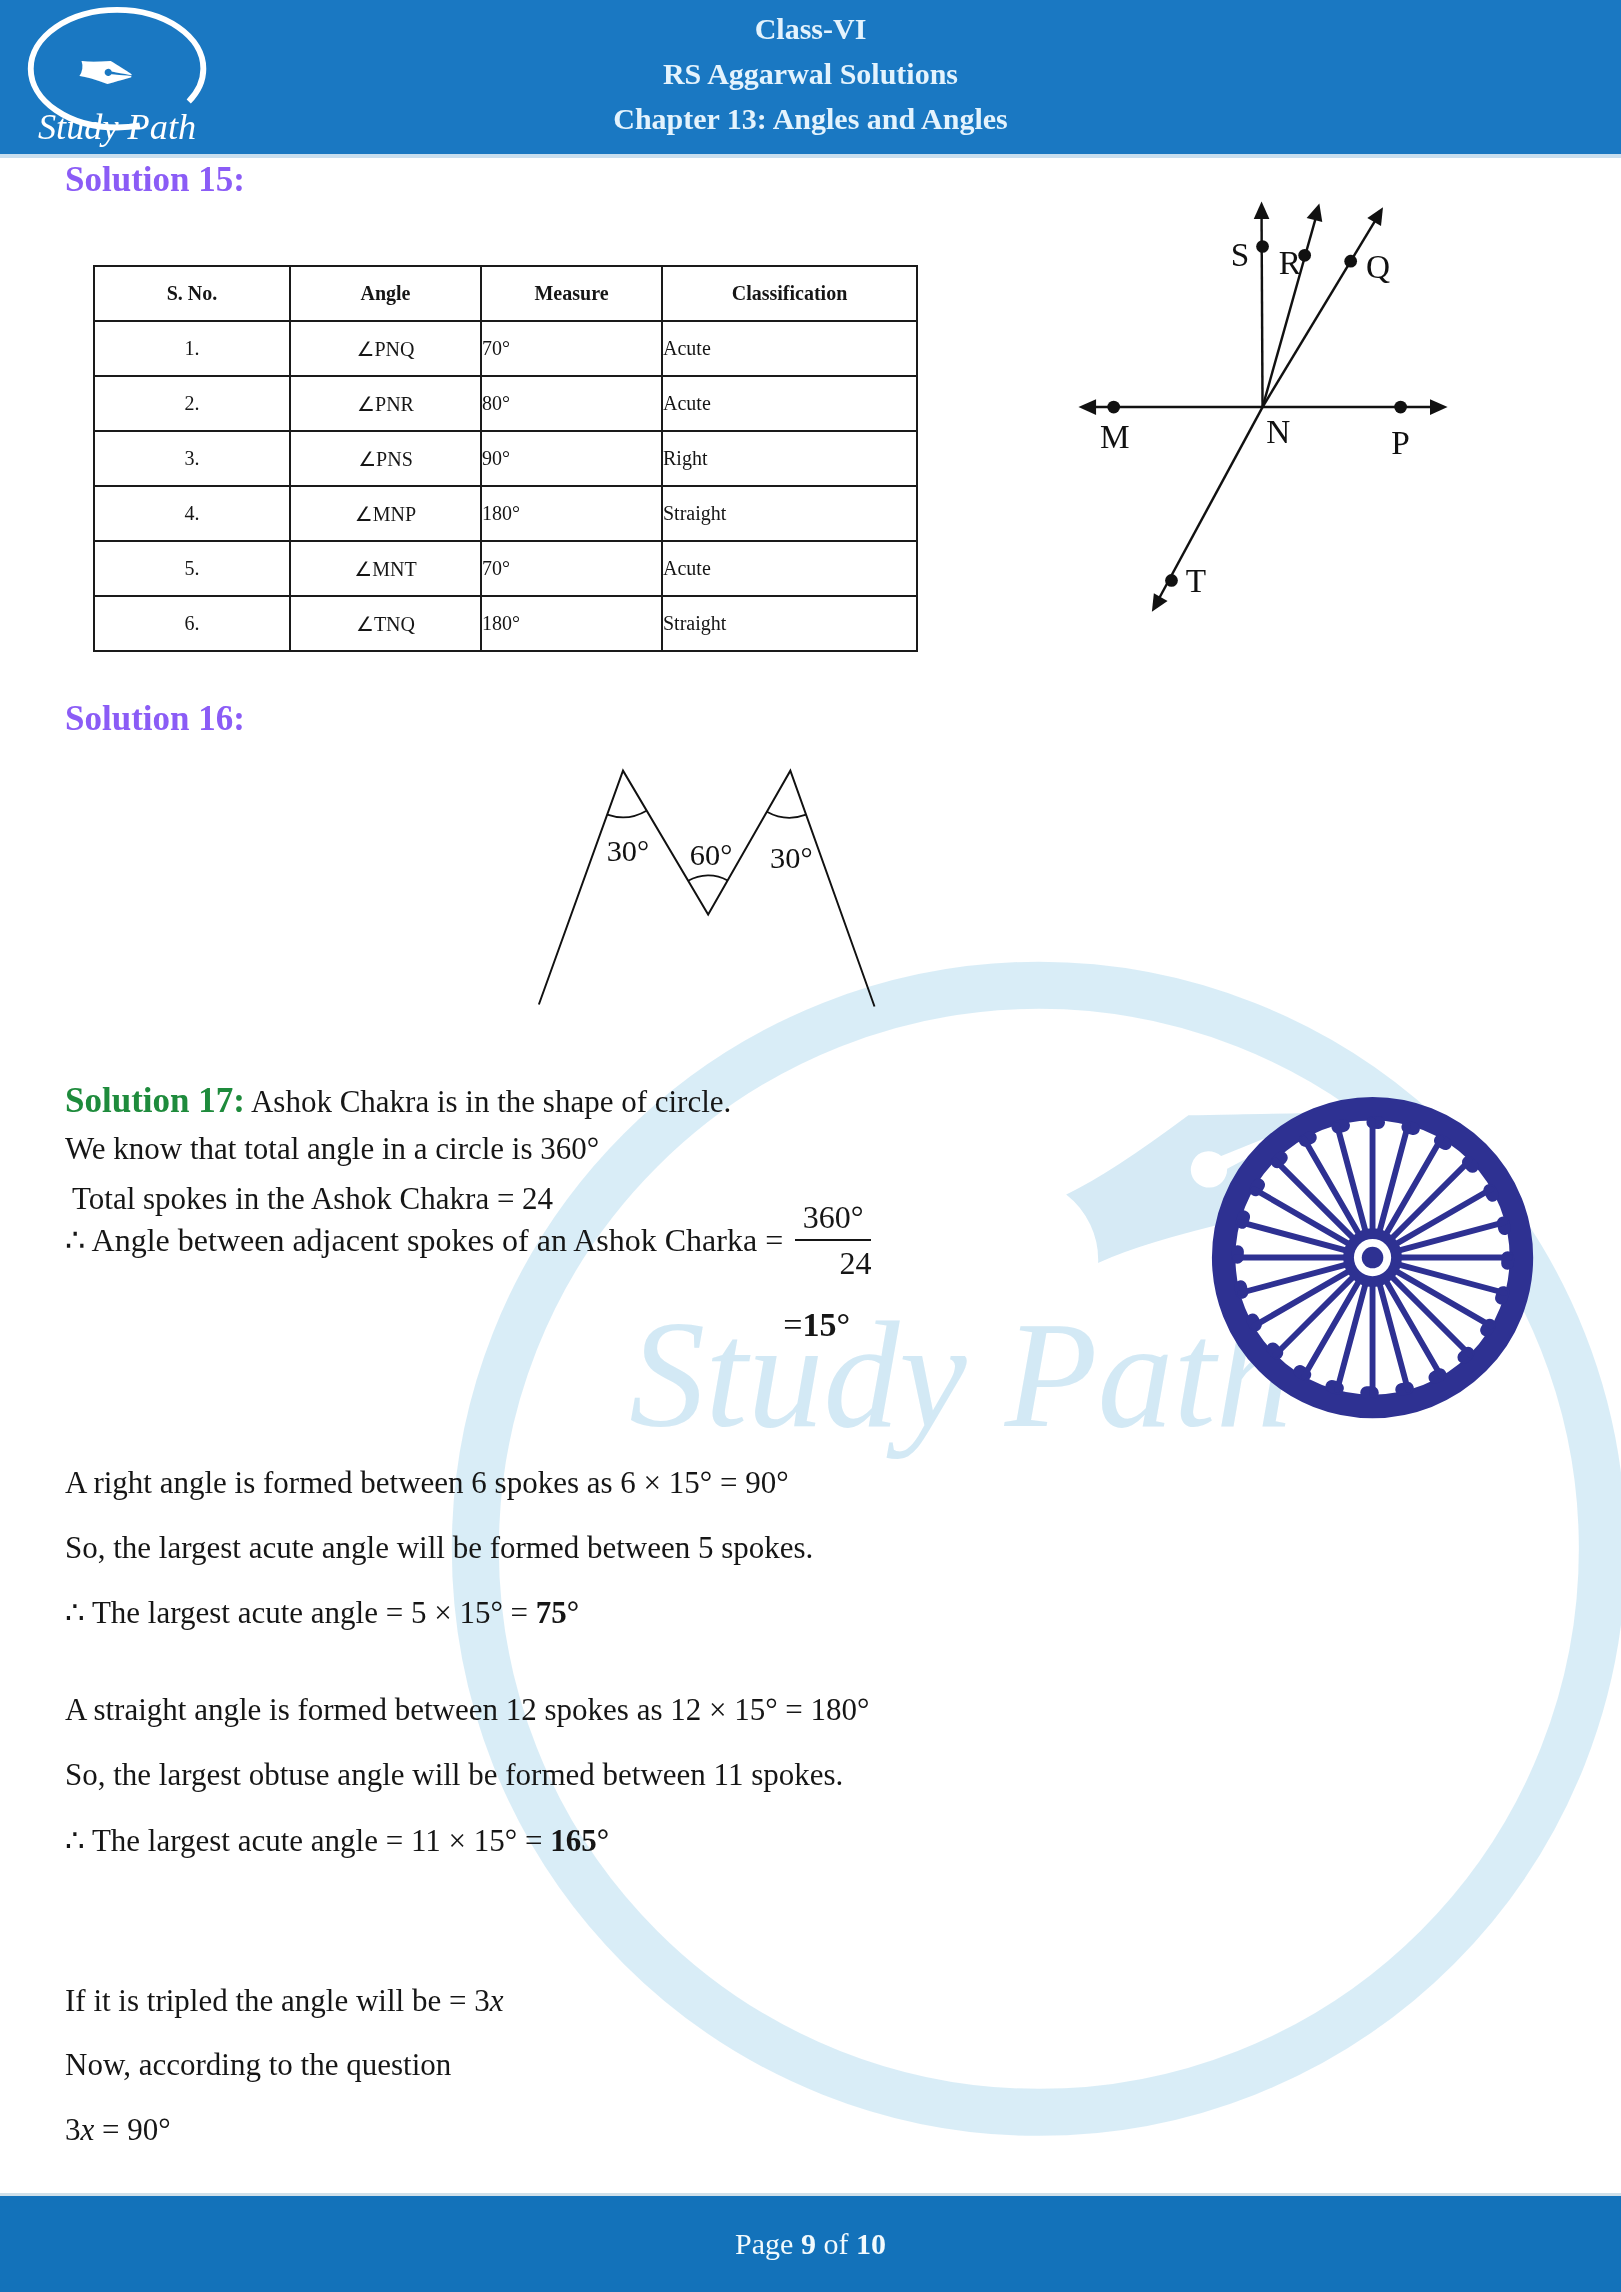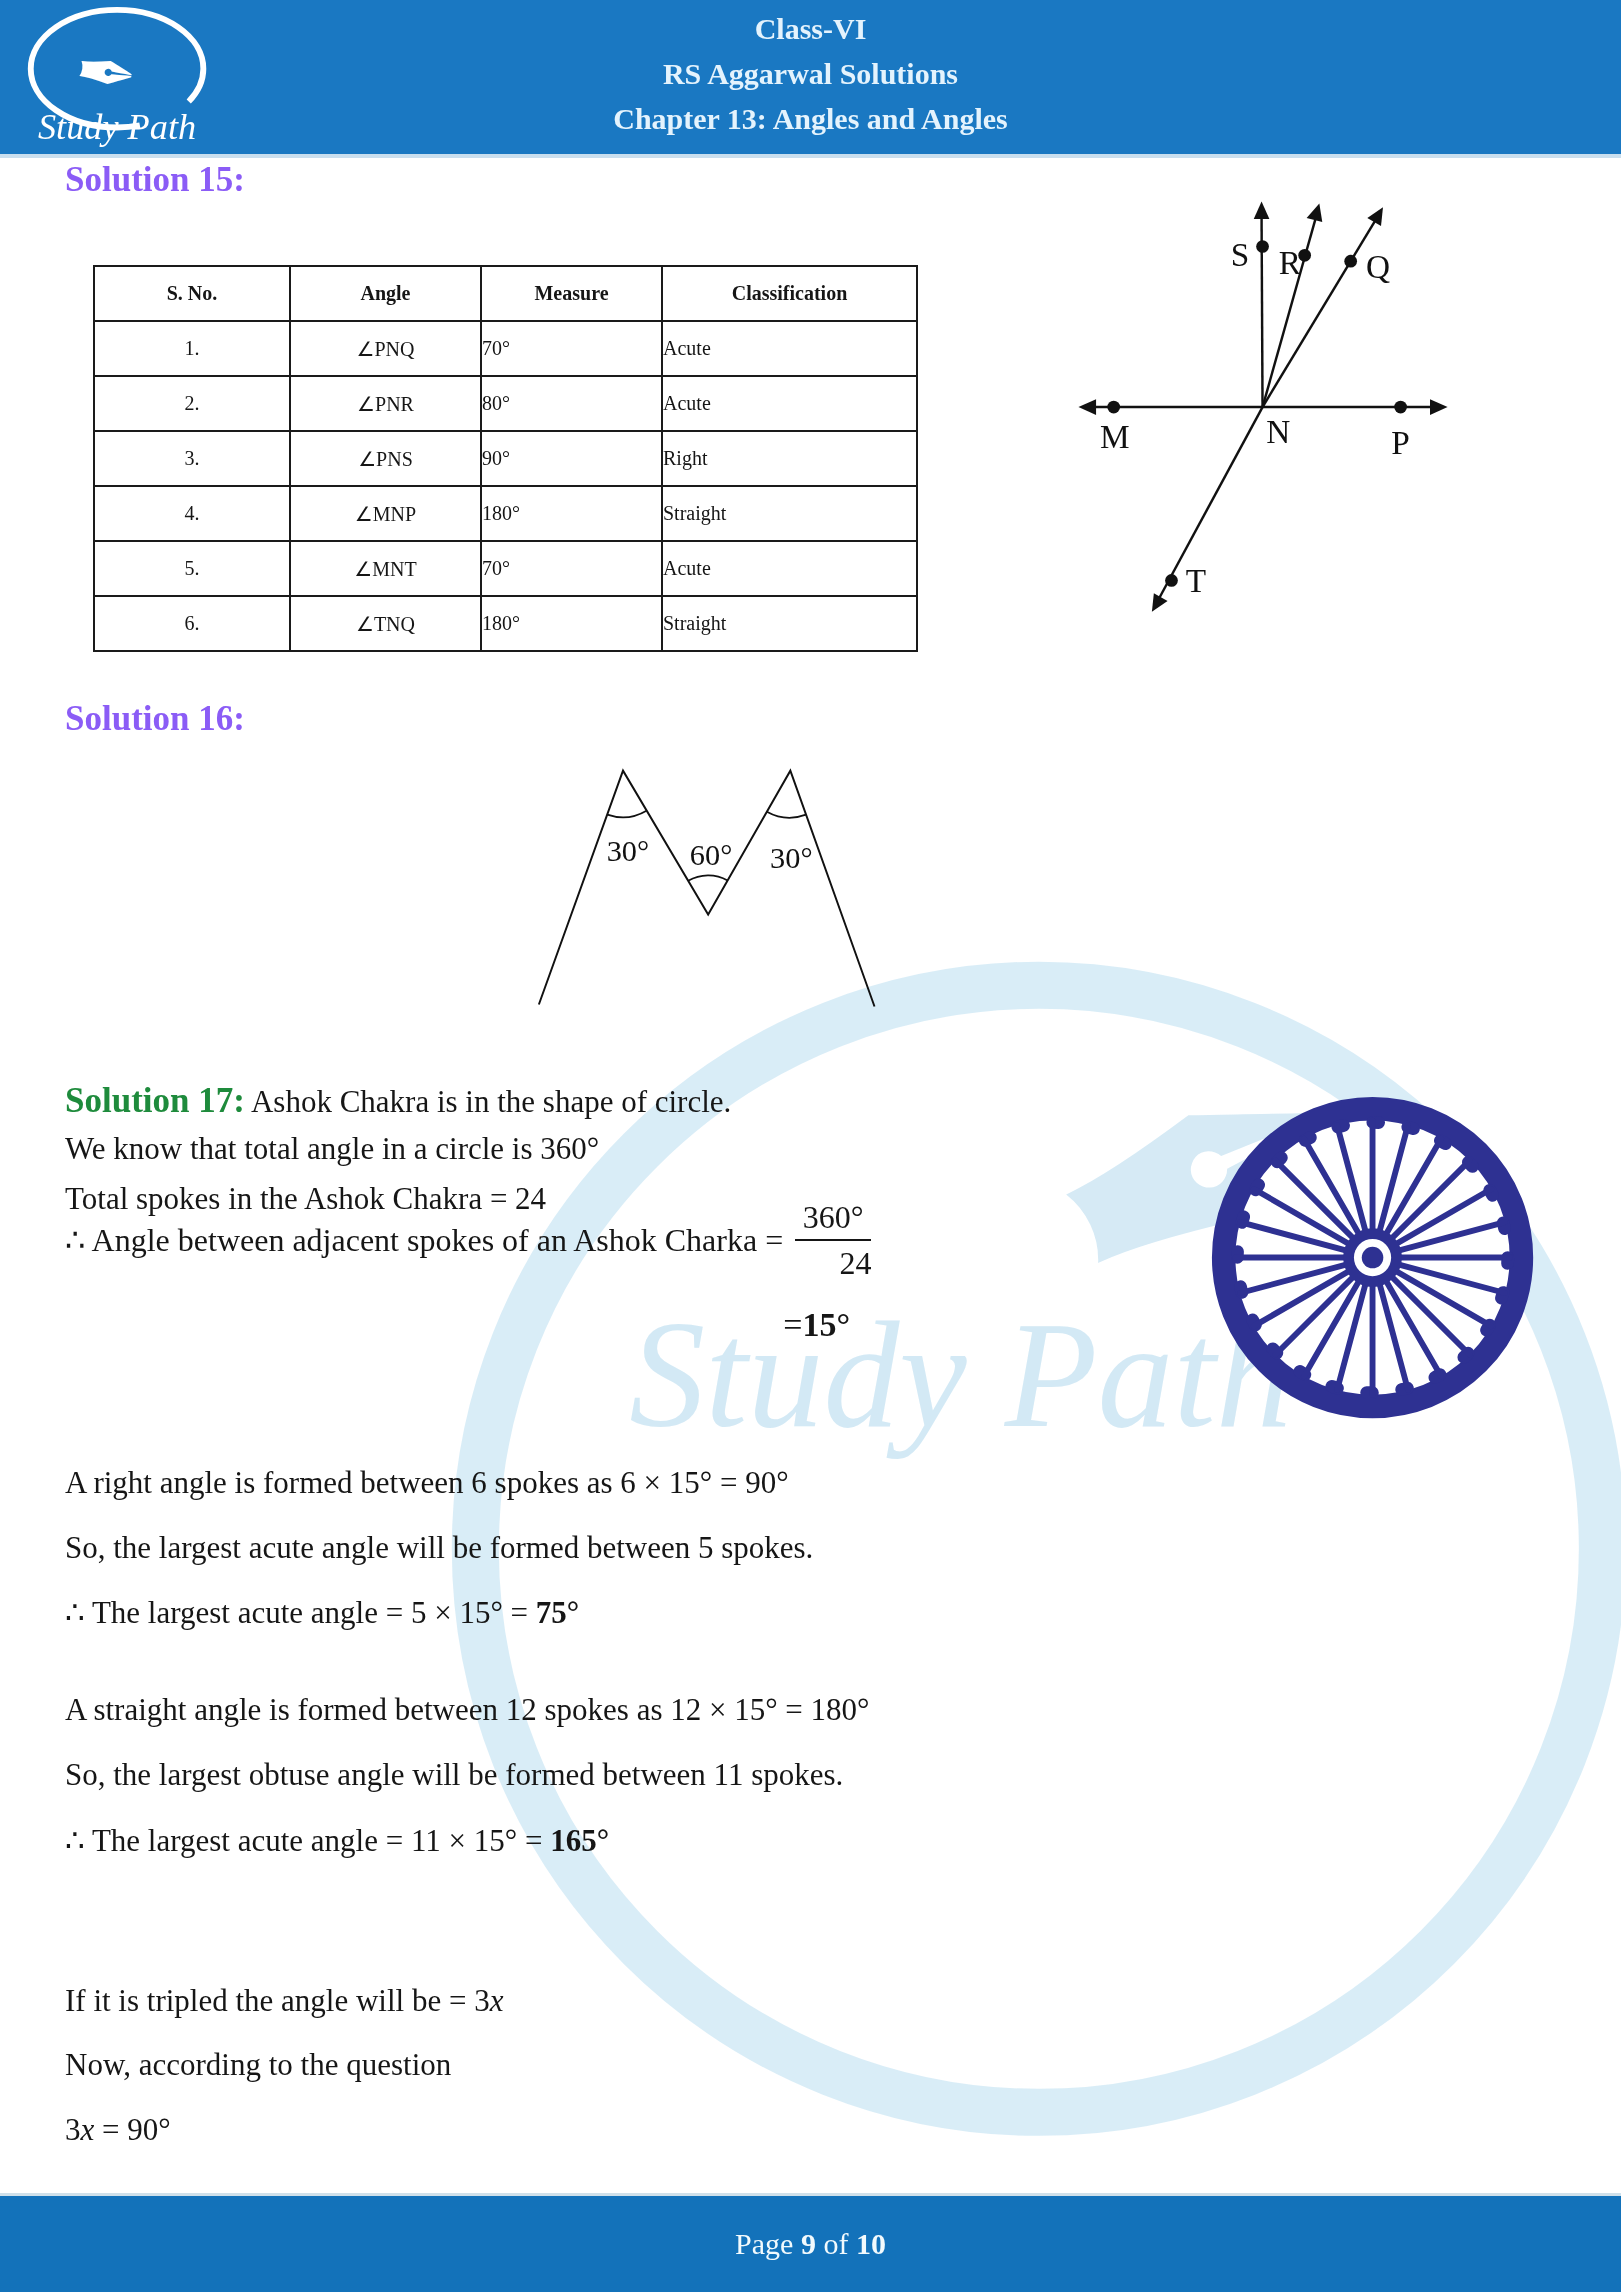--- a/index.html
+++ b/index.html
@@ -175,21 +175,21 @@
       <text x="101" y="108">30°</text>
       <text x="186" y="112">60°</text>
       <text x="268" y="115">30°</text>
     </g>
   </svg>
 
   <div class="tline" style="left:65px;top:1045px;">
     <span class="green" style="font-size:35px;">Solution 17:</span><span> Ashok Chakra is in the shape of circle.</span>
   </div>
   <div class="tline" style="left:65px;top:1095px;">We know that total angle in a circle is 360°</div>
-  <div class="tline" style="left:65px;top:1145px;">Total spokes in the Ashok Chakra = 24</div>
+  <div class="tline" style="left:72px;top:1145px;">Total spokes in the Ashok Chakra = 24</div>
 
   <div class="eqrow">
     <span>∴ Angle between adjacent spokes of an Ashok Charka =</span>
     <span class="frac">
       <span class="num" style="display:block;">360°</span>
       <span class="den" style="display:block;">24</span>
     </span>
   </div>
   <div class="resrow">
     <span class="ghost">∴ Angle between adjacent spokes of an Ashok Charka =</span>

